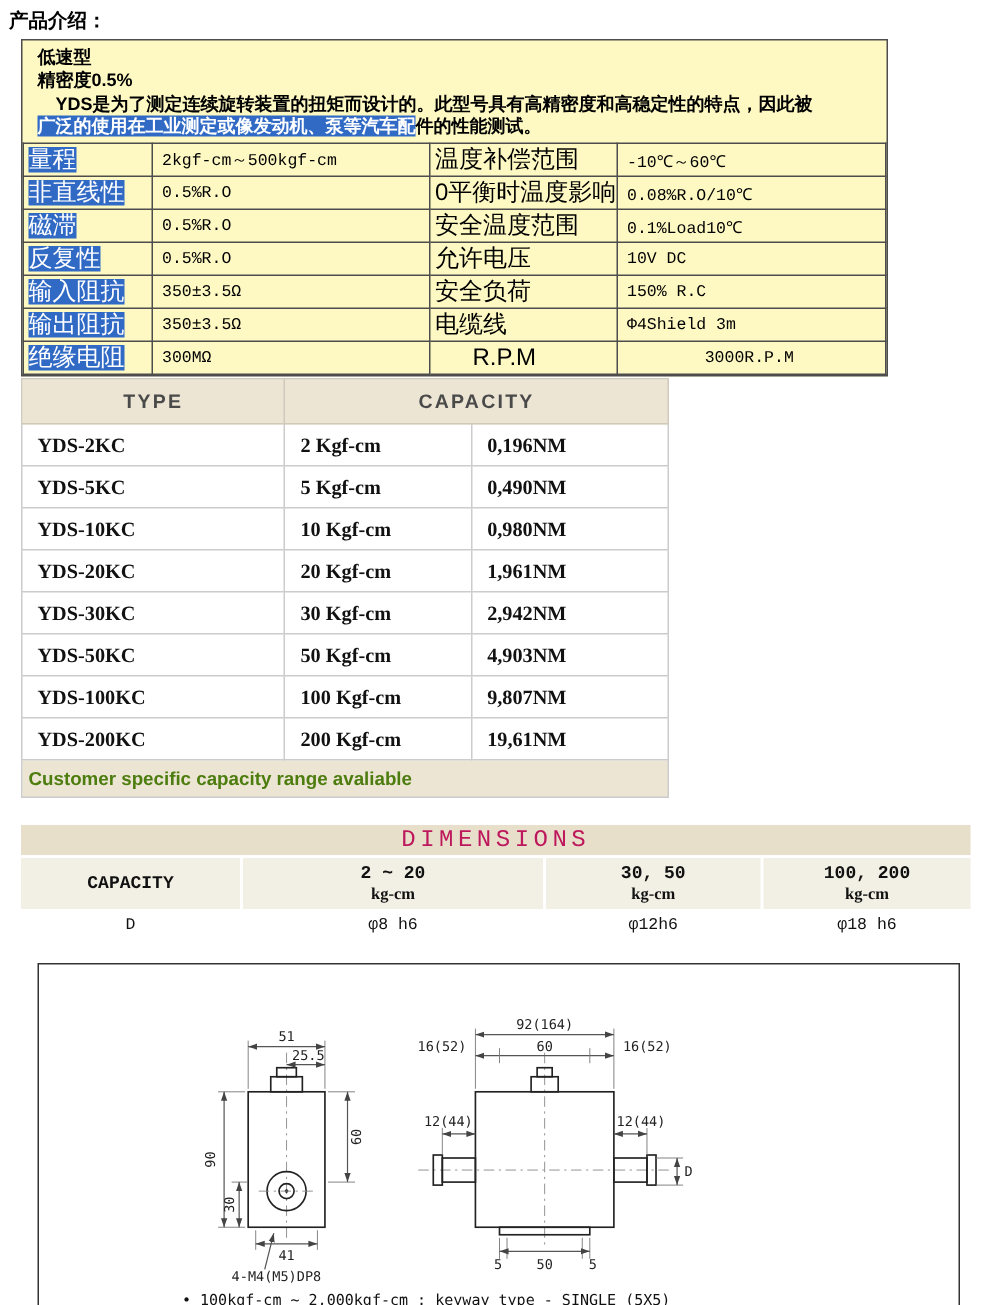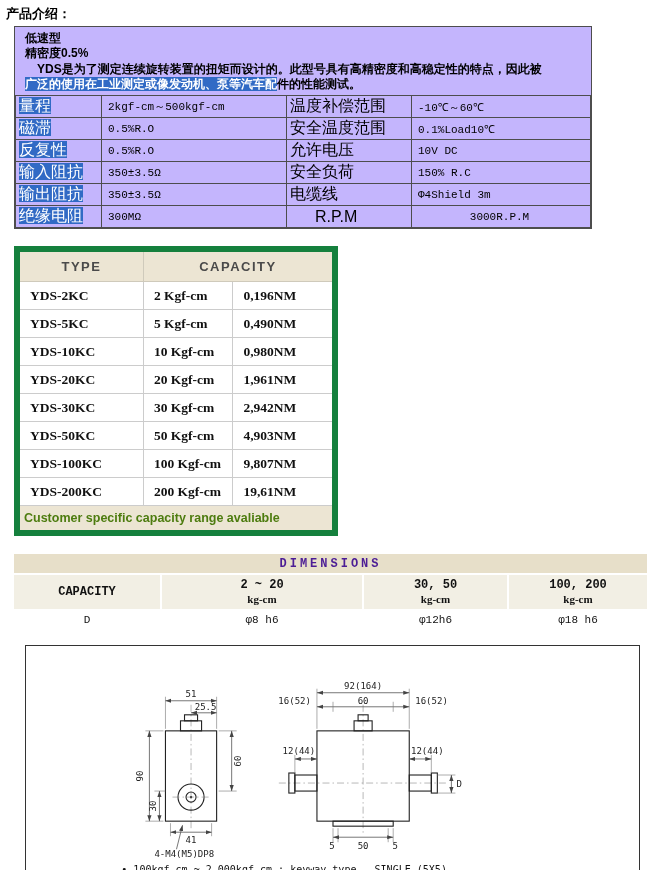--- a/index.html
+++ b/index.html
@@ -4,54 +4,54 @@
 <style>
   html,body{margin:0;padding:0;}
   body{
     width:663px;height:870px;background:#fff;color:#000;
     font-family:"Liberation Sans","DejaVu Sans",sans-serif;
     position:relative;overflow:hidden;
   }
   .page-title{font-size:13px;font-weight:bold;padding:5px 0 3px 6px;}
 
   
-  .spec-box{margin-left:14px;width:576px;border:1px solid #4d4d4d;background:#c4b5fd;}
+  .spec-box{margin-left:14px;width:576px;border:1px solid #4d4d4d;background:#fef9c3;}
   .intro{padding:4px 8px 3px 10px;font-weight:bold;font-size:12px;line-height:15px;}
   .intro .para{margin-top:1px;}
   .hl{background:var(--selection-bg,#316ac5);color:var(--selection-text,#ffffff);}
 
   .spec-table{width:100%;border-collapse:collapse;table-layout:fixed;}
   .spec-table td{border:1px solid #4d4d4d;height:18px;padding:0 3px;overflow:hidden;white-space:nowrap;}
   .spec-table td.lab{font-size:16px;}
   .spec-table td.val{font-family:"Liberation Mono","DejaVu Sans Mono",monospace;font-size:11px;padding-left:6px;}
   .spec-table td.center{text-align:center;padding-left:0;}
   .spec-table td.pad{padding-left:28px;}
 
   
-  .models{margin:17px 0 0 14px;width:324px;border-collapse:collapse;border:6px solid #15803d;}
+  .models{margin:1px 0 0 14px;width:432px;border-collapse:collapse;border:1px solid #15803d;}
   .models th{
     background:var(--table-header-bg,#ece5d3);height:27px;font-size:13px;font-weight:bold;
     color:#4a4a4a;letter-spacing:1.5px;border:1px solid #cfcabb;font-family:"Liberation Sans",sans-serif;
   }
   .models td{
     border:1px solid #cccccc;height:25px;font-family:"Liberation Serif","DejaVu Serif",serif;
     font-size:13.5px;color:#111;padding-left:10px;font-weight:bold;
   }
   .models td.footer{
     background:var(--table-header-bg,#ece5d3);font-family:"Liberation Sans",sans-serif;
     font-size:12.5px;color:#4d7c0f;height:22px;padding-left:4px;
   }
 
   
   .dims{margin:16px 0 0 12px;width:637px;border-collapse:separate;border-spacing:2px;
         font-family:"Liberation Mono","DejaVu Sans Mono",monospace;}
   .dims td{text-align:center;vertical-align:middle;}
   .dims .title-cell{
-    background:var(--dimensions-band-bg,#e7dfc9);height:17px;font-weight:bold;font-size:12px;
-    letter-spacing:3px;color:#4c1d95;
+    background:var(--dimensions-band-bg,#e7dfc9);height:17px;font-weight:normal;font-size:16px;
+    letter-spacing:3px;color:#be185d;
   }
   .dims .head-cell{background:#f2efe4;height:32px;font-weight:bold;font-size:12px;line-height:14px;color:#111;}
   .dims .head-cell .unit{font-size:11px;font-weight:bold;font-family:Liberation Serif, serif;}
   .dims .data-cell{background:#fff;height:16px;font-size:11px;color:#111;}
 
   
   .drawing-box{margin:14px 0 0 25px;width:613px;height:252px;border:1px solid #333;background:#fff;}
   .drawing-box svg{display:block;width:100%;height:100%;}
   .obj{fill:none;stroke:#222;stroke-width:1.1;}
   .dim{stroke:#555;stroke-width:0.8;fill:none;}
@@ -80,20 +80,26 @@
         <col>
       </colgroup>
     <tbody>
         <tr>
       <td class="lab"><span class="hl">量程</span></td>
       <td class="val">2kgf-cm～500kgf-cm</td>
       <td class="lab">温度补偿范围</td>
       <td class="val">-10℃～60℃</td>
     </tr>
     <tr>
+      <td class="lab"><span class="hl">非直线性</span></td>
+      <td class="val">0.5%R.O</td>
+      <td class="lab">0平衡时温度影响</td>
+      <td class="val">0.08%R.O/10℃</td>
+    </tr>
+    <tr>
       <td class="lab"><span class="hl">磁滞</span></td>
       <td class="val">0.5%R.O</td>
       <td class="lab">安全温度范围</td>
       <td class="val">0.1%Load10℃</td>
     </tr>
     <tr>
       <td class="lab"><span class="hl">反复性</span></td>
       <td class="val">0.5%R.O</td>
       <td class="lab">允许电压</td>
       <td class="val">10V DC</td>

